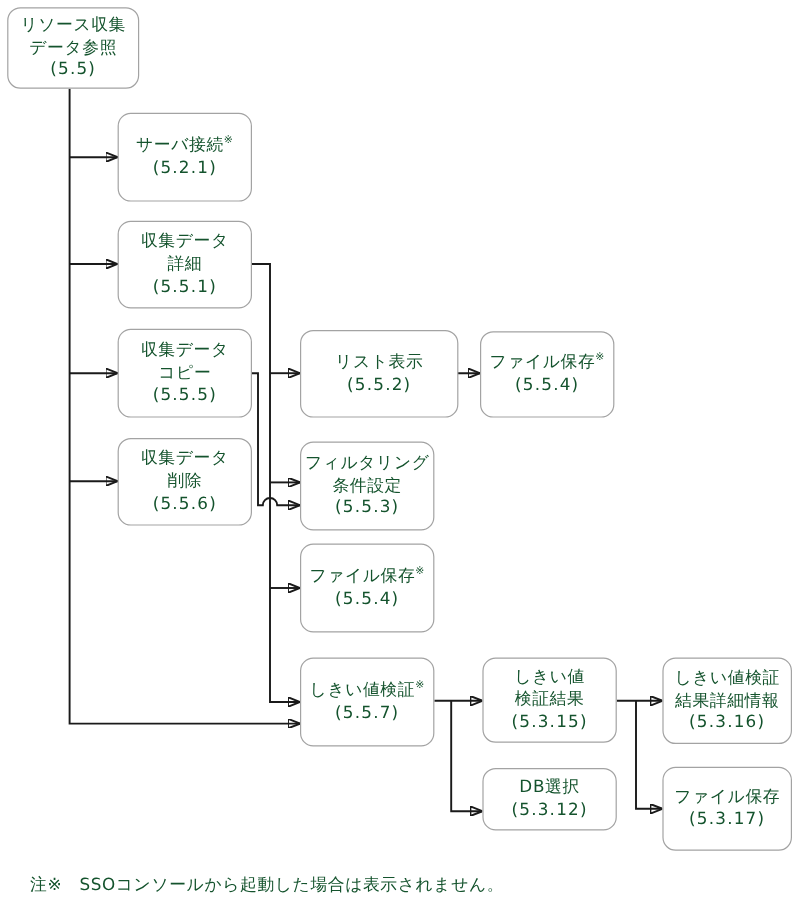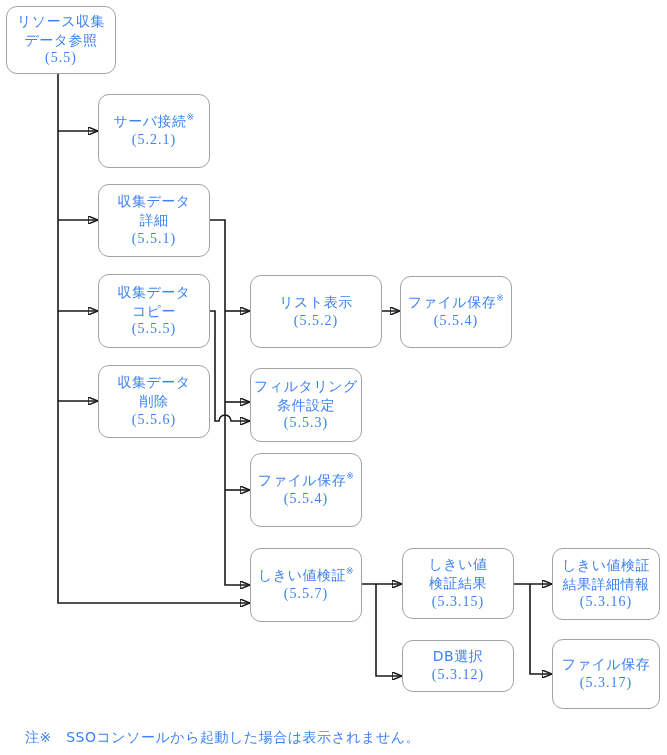--- a/index.html
+++ b/index.html
@@ -2,21 +2,21 @@
 <html><head>
 <meta charset="utf-8">
 <style>
   html, body { margin: 0; padding: 0; background: #ffffff; }
   #stage {
     position: relative;
     width: 667px;
     height: 755px;
     background: #ffffff;
     font-family: "DejaVu Sans", "Liberation Sans", sans-serif;
-    color: #3b82f6;
+    color: #14532d;
     overflow: hidden;
   }
   #wires {
     position: absolute;
     left: 0; top: 0;
     width: 667px; height: 755px;
   }
   #wires path {
     fill: none;
     stroke: #1a1a1a;
@@ -35,21 +35,21 @@
     text-align: center;
     font-size: 14px;
     line-height: 1.35;
     letter-spacing: 0.5px;
   }
   .box sup {
     font-size: 9px;
     vertical-align: super;
     line-height: 0;
   }
-  .ref { letter-spacing: 1px; font-family: Liberation Serif, serif; }
+  .ref { letter-spacing: 1px; }
   #note {
     position: absolute;
     left: 13px;
     top: 729px;
     font-size: 14px;
     letter-spacing: 0.5px;
     white-space: pre;
     margin-left: 12px;
   }
 </style>

